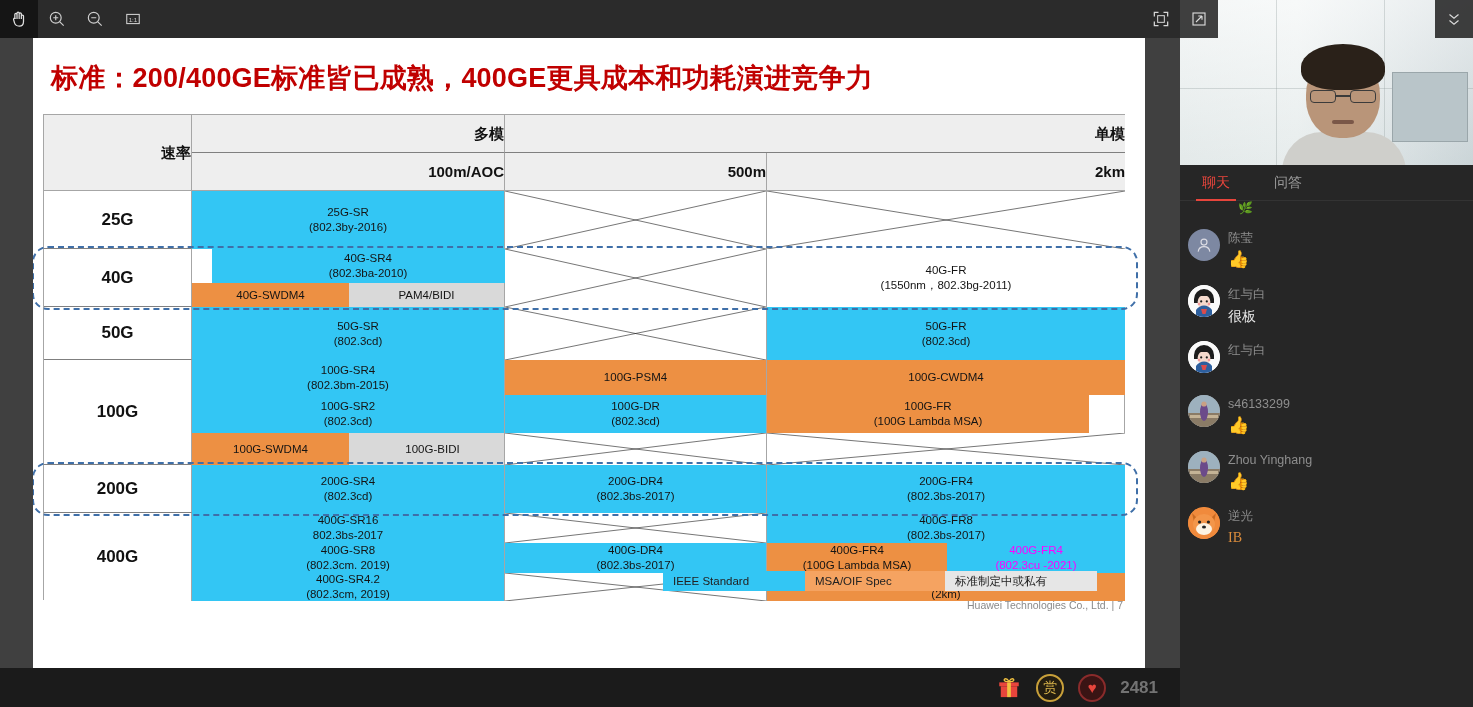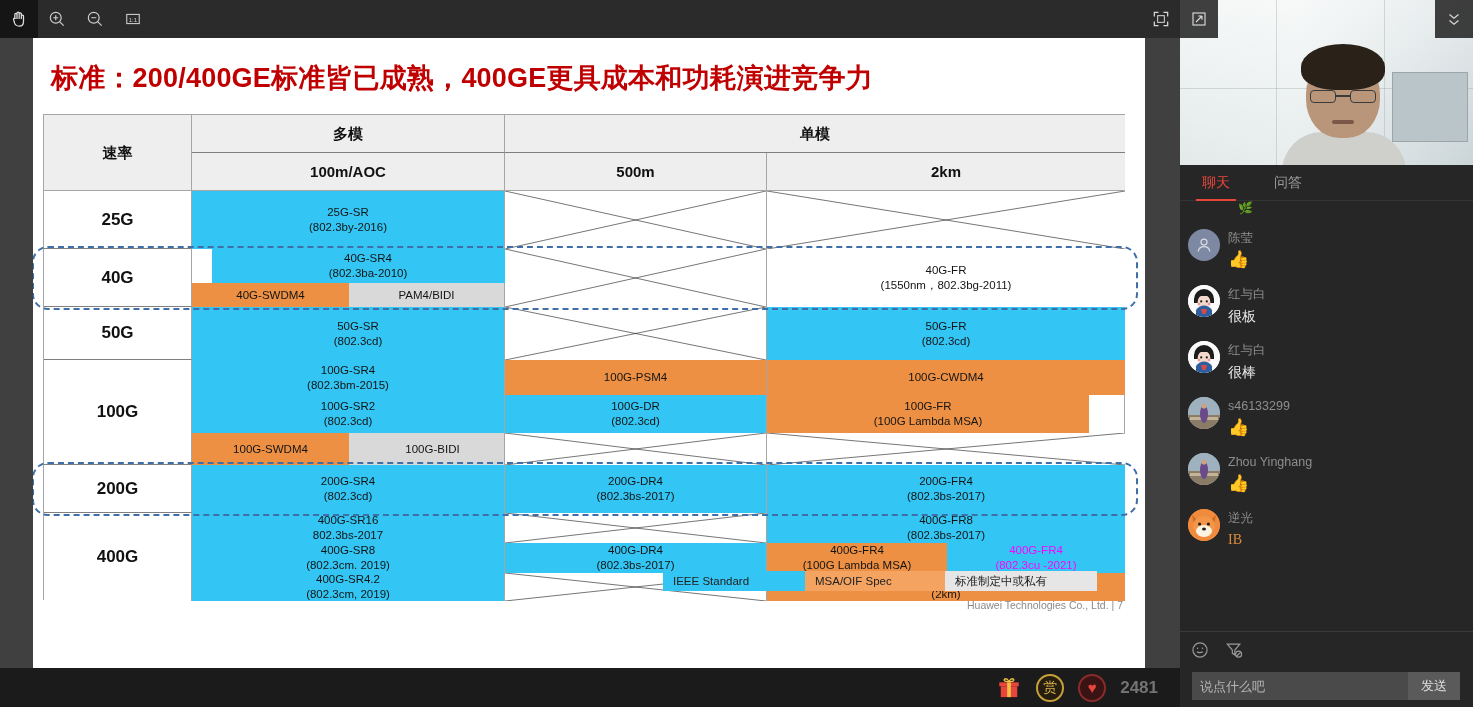--- a/index.html
+++ b/index.html
@@ -45,21 +45,21 @@
     border: 1px solid #a6a6a6;
   }
   .cell {
     position: absolute;
     display: flex; flex-direction: column; align-items: center; justify-content: center;
     text-align: center; font-size: 11.5px; color: #141414; line-height: 1.28;
     overflow: hidden;
   }
   .cell .l1 { white-space: nowrap; }
   .cell .l2 { white-space: nowrap; }
-  .hdr { background: #eeeeee; font-weight: bold; font-size: 15px; color: #111; }
+  .hdr { background: #eeeeee; font-weight: bold; font-size: 15px; color: #111; align-items: flex-end; }
   .blue { background: #33c6f4; }
   .orange { background: #ed9043; }
   .grey { background: #d9d9d9; }
   .white { background: #ffffff; }
   .rowlabel { background: #ffffff; font-weight: bold; font-size: 17px; color: #111; }
   .magenta { color: #f0f; }
   .bd-r { border-right: 1px solid #a6a6a6; }
   .bd-b { border-bottom: 1px solid #a6a6a6; }
   .thin-b { border-bottom: 1px solid #7f7f7f; }
 
@@ -529,21 +529,20 @@
             <path d="M8.8 11h14.4a9 9 0 0 0-14.4 0z" fill="#1c1c1c"></path>
             <circle cx="13.2" cy="16.4" r="1.1" fill="#1c1c1c"></circle>
             <circle cx="18.8" cy="16.4" r="1.1" fill="#1c1c1c"></circle>
             <circle cx="11" cy="19" r="1.3" fill="#f59a9a"></circle>
             <circle cx="21" cy="19" r="1.3" fill="#f59a9a"></circle>
             <path d="M8 25c2-3 5-4.5 8-4.5S22 22 24 25v7H8z" fill="#2d5f9e"></path>
             <path d="M13 24h6l-1.5 5h-3z" fill="#d94b4b"></path>
           </svg>
         </div>
         <div class="nick">红与白</div>
-        <div class="body cn">很棒</div>
       </div>
 
       <div class="msg">
         <div class="avatar photo">
           <svg width="32" height="32" viewBox="0 0 32 32">
             <rect width="32" height="32" fill="#9db1be"></rect>
             <rect y="18" width="32" height="14" fill="#8a7b66"></rect>
             <rect x="2" y="20" width="28" height="3" fill="#c4b396"></rect>
             <ellipse cx="16" cy="17" rx="4" ry="9" fill="#6b4a8a"></ellipse>
             <circle cx="16" cy="9" r="2.6" fill="#c9a184"></circle>
@@ -578,37 +577,14 @@
             <circle cx="11.6" cy="15" r="1.6" fill="#222"></circle>
             <circle cx="20.4" cy="15" r="1.6" fill="#222"></circle>
             <ellipse cx="16" cy="20" rx="2" ry="1.5" fill="#222"></ellipse>
           </svg>
         </div>
         <div class="nick">逆光</div>
         <div class="body ib">IB</div>
       </div>
     </div>
 
-    <div id="chat-input-bar">
-      <div class="ic-row">
-        <div title="emoji">
-          <svg width="20" height="20" viewBox="0 0 24 24" fill="none" stroke="#9a9a9a" stroke-width="1.4">
-            <circle cx="12" cy="12" r="8.5"></circle>
-            <circle cx="9" cy="10" r="0.9" fill="#9a9a9a" stroke="none"></circle>
-            <circle cx="15" cy="10" r="0.9" fill="#9a9a9a" stroke="none"></circle>
-            <path d="M8.5 14c1 1.5 5 1.5 7 0"></path>
-          </svg>
-        </div>
-        <div title="filter">
-          <svg width="20" height="20" viewBox="0 0 24 24" fill="none" stroke="#9a9a9a" stroke-width="1.4">
-            <path d="M4 5h15l-6 7v6l-3-2v-4z"></path>
-            <circle cx="17.5" cy="17" r="3.6"></circle>
-            <path d="M15 19.5 20 14.5"></path>
-          </svg>
-        </div>
-      </div>
-      <div id="input-wrap">
-        <input id="chat-input" type="text" placeholder="说点什么吧" style="">
-        <button id="send-btn">发送</button>
-      </div>
-    </div>
   </div>
 </div>
 
 </body></html>

